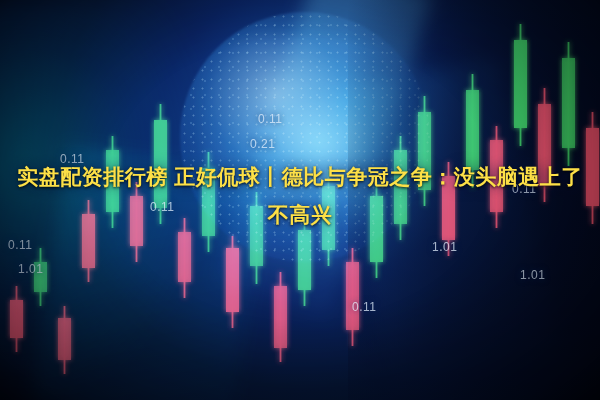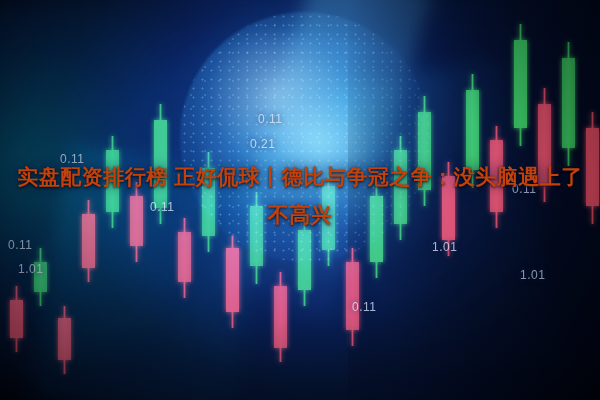--- a/index.html
+++ b/index.html
@@ -128,21 +128,21 @@
   }
 
   
   .headline {
     position: absolute;
     left: 0;
     right: 0;
     top: 158px;
     padding: 0 14px;
     text-align: center;
-    color: #c2410c;
+    color: #fde047;
     font-size: 21px;
     line-height: 38px;
     font-weight: 700;
     letter-spacing: 0.5px;
     text-shadow:
       0 1px 3px rgba(0,0,0,0.85),
       0 0 14px rgba(0,20,60,0.8);
   }
 </style>
 </head>

